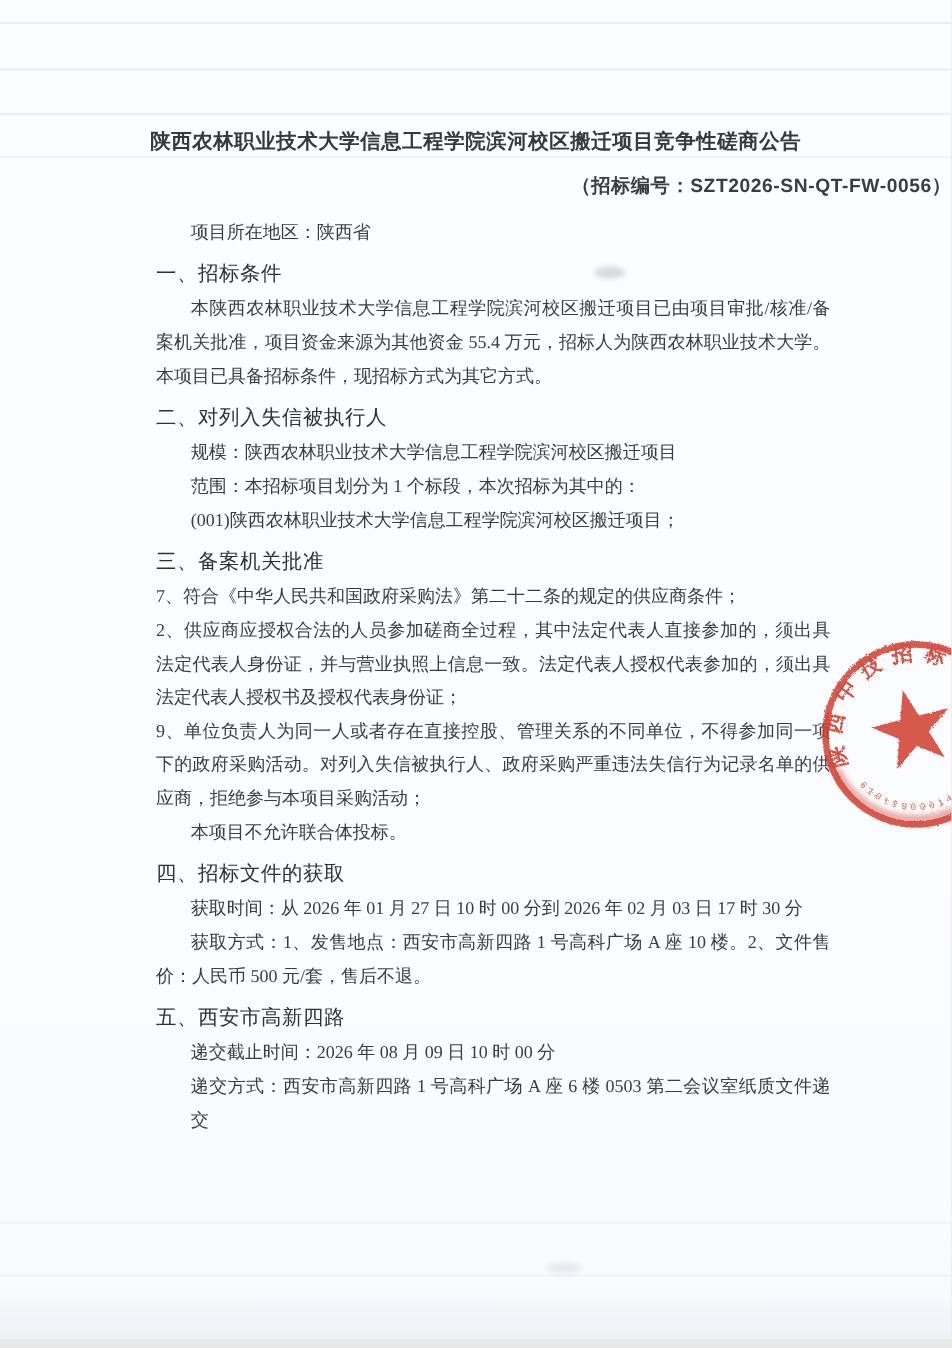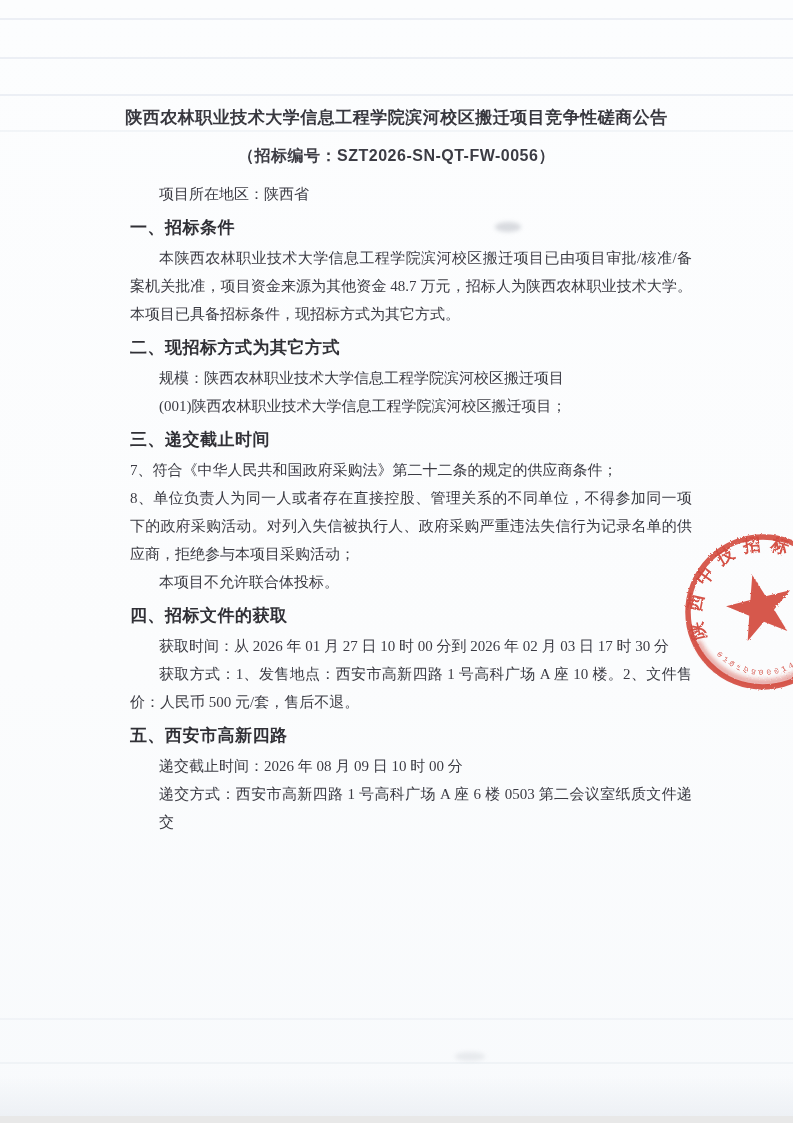--- a/index.html
+++ b/index.html
@@ -17,33 +17,33 @@
   .smudge{position:absolute;background:rgba(150,155,165,0.35);filter:blur(2px);border-radius:50%;pointer-events:none;}
   .shadow-band{position:absolute;left:0;width:100%;height:40px;bottom:0;background:linear-gradient(180deg,rgba(210,216,226,0) 0%,rgba(205,212,224,0.25) 100%);pointer-events:none;}
 
   .titleblock{position:absolute;top:106px;left:0;width:793px;text-align:center;}
   .doc-title{
     font-family:"Liberation Sans","DejaVu Sans",sans-serif;
     font-weight:bold;font-size:17px;color:#38383f;letter-spacing:0.5px;line-height:24px;margin:0;
   }
   .tender-no{
     font-family:"Liberation Sans","DejaVu Sans",sans-serif;
-    font-weight:bold;font-size:16px;color:#3c3c44;letter-spacing:0.5px;line-height:24px;margin:14px 0 12px 0;
+    font-weight:bold;font-size:16px;color:#3c3c44;letter-spacing:0.5px;line-height:24px;margin:14px 0 12px 0;text-align:right;
   }
 
   .content{
     position:absolute;left:130px;top:180px;width:562px;
     font-size:15px;line-height:28px;text-align:justify;
   }
   .line{margin:0;}
   .indent{padding-left:29px;}
   .para{margin:0;text-indent:29px;}
   .heading{
     font-family:"Liberation Sans","DejaVu Sans",sans-serif;
-    font-weight:bold;font-size:17px;color:#303036;
+    font-weight:normal;font-size:17px;color:#303036;
     line-height:30px;margin:5px 0 1px 0;letter-spacing:0.5px;text-indent:0;
   }
   .em-italic{}
 
   .stamp{position:absolute;left:663px;top:512px;width:200px;height:200px;opacity:0.92;}
 </style>
 </head>
 <body>
 
 <div class="page">
@@ -61,29 +61,31 @@
   <div class="titleblock">
     <div class="doc-title">陕西农林职业技术大学信息工程学院滨河校区搬迁项目竞争性磋商公告</div>
     <div class="tender-no">（招标编号：SZT2026-SN-QT-FW-0056）</div>
   </div>
 
   <div class="content">
 
     <p class="line indent">项目所在地区：陕西省</p>
 
     <p class="heading">一、招标条件</p>
-    <p class="para">本陕西农林职业技术大学信息工程学院滨河校区搬迁项目已由项目审批/核准/备案机关批准，项目资金来源为其他资金 48.7 万元，招标人为陕西农林职业技术大学。本项目已具备招标条件，现招标方式为其它方式。</p>
+    <p class="para">本陕西农林职业技术大学信息工程学院滨河校区搬迁项目已由项目审批/核准/备案机关批准，项目资金来源为其他资金 55.4 万元，招标人为陕西农林职业技术大学。本项目已具备招标条件，现招标方式为其它方式。</p>
 
-    <p class="heading">二、现招标方式为其它方式</p>
+    <p class="heading">二、对列入失信被执行人</p>
     <p class="line indent">规模：陕西农林职业技术大学信息工程学院滨河校区搬迁项目</p>
+    <p class="line indent">范围：本招标项目划分为 1 个标段，本次招标为其中的：</p>
     <p class="line indent">(001)陕西农林职业技术大学信息工程学院滨河校区搬迁项目；</p>
 
-    <p class="heading">三、递交截止时间</p>
+    <p class="heading">三、备案机关批准</p>
     <p class="line">7、符合《中华人民共和国政府采购法》第二十二条的规定的供应商条件；</p>
-    <p class="line">8、单位负责人为同一人或者存在直接控股、管理关系的不同单位，不得参加同一项下的政府采购活动。对列入失信被执行人、政府采购严重违法失信行为记录名单的供应商，拒绝参与本项目采购活动；</p>
+    <p class="line">2、供应商应授权合法的人员参加磋商全过程，其中法定代表人直接参加的，须出具法定代表人身份证，并与营业执照上信息一致。法定代表人授权代表参加的，须出具法定代表人授权书及授权代表身份证；</p>
+    <p class="line">9、单位负责人为同一人或者存在直接控股、管理关系的不同单位，不得参加同一项下的政府采购活动。对列入失信被执行人、政府采购严重违法失信行为记录名单的供应商，拒绝参与本项目采购活动；</p>
     <p class="line indent"><span>本项目</span><span class="em-italic">不允许</span><span>联合体投标。</span></p>
 
     <p class="heading">四、招标文件的获取</p>
     <p class="line indent">获取时间：从 2026 年 01 月 27 日 10 时 00 分到 2026 年 02 月 03 日 17 时 30 分</p>
     <p class="para">获取方式：1、发售地点：西安市高新四路 1 号高科广场 A 座 10 楼。2、文件售价：人民币 500 元/套，售后不退。</p>
 
     <p class="heading">五、西安市高新四路</p>
     <p class="line indent">递交截止时间：2026 年 08 月 09 日 10 时 00 分</p>
     <p class="line indent">递交方式：西安市高新四路 1 号高科广场 A 座 6 楼 0503 第二会议室纸质文件递交</p>
 

